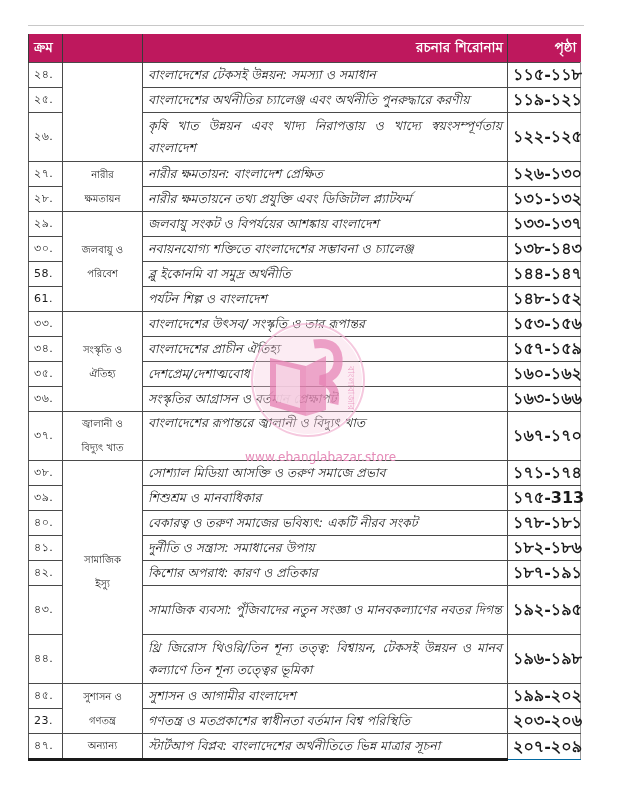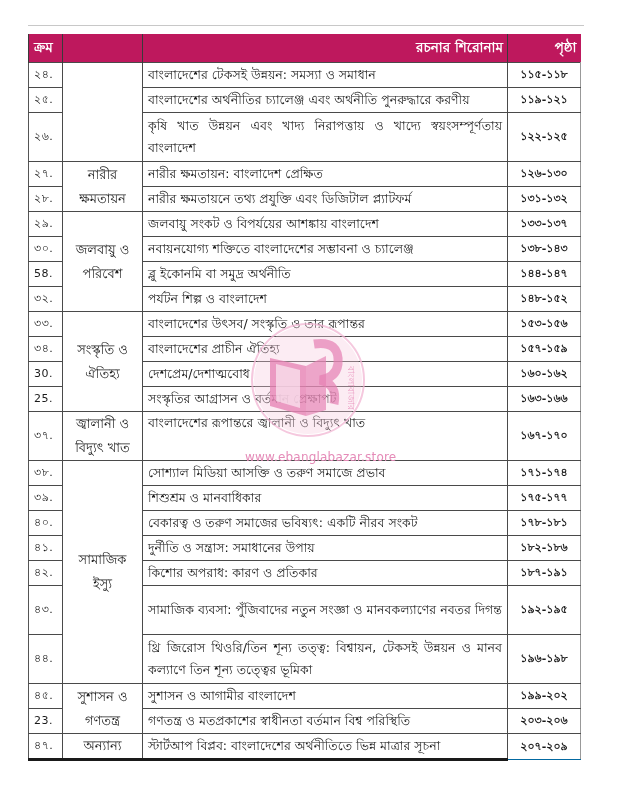--- a/index.html
+++ b/index.html
@@ -60,31 +60,32 @@
   .toc-table tr.row-2 td { height: 48px; }
 
   td.serial {
     text-align: left;
     font-size: 11px;
     letter-spacing: 0.5px;
     border-left: 1.5px solid #555;
   }
   td.category {
     text-align: center;
-    font-size: 13px;
+    font-size: 10px;
     line-height: 24px;
   }
   td.title {
     text-align: left;
     font-size: 12.5px;
+    font-style: italic;
   }
   td.title.justify { text-align: justify; }
   td.page {
     text-align: center;
-    font-size: 11px;
+    font-size: 16px;
     font-weight: bold;
     border-right: 1px solid #999;
   }
   .toc-table tr:last-child td {
     border-bottom: 3px solid #1a1a1a;
   }
   .toc-table tr:last-child td.page {
     border-bottom: 1px solid #0369a1;
   }
 
@@ -181,21 +182,21 @@
       <td class="page">১৩৮-১৪৩</td>
     </tr>
 
     <tr class="row-1">
       <td class="serial">58.</td>
       <td class="title">ব্লু ইকোনমি বা সমুদ্র অর্থনীতি</td>
       <td class="page">১৪৪-১৪৭</td>
     </tr>
 
     <tr class="row-1">
-      <td class="serial">৩২.</td>
+      <td class="serial">61.</td>
       <td class="title">পর্যটন শিল্প ও বাংলাদেশ</td>
       <td class="page">১৪৮-১৫২</td>
     </tr>
 
     <tr class="row-1">
       <td class="serial">৩৩.</td>
       <td class="category" rowspan="4">
         <div>সংস্কৃতি ও</div>
         <div>ঐতিহ্য</div>
       </td>
@@ -203,27 +204,27 @@
       <td class="page">১৫৩-১৫৬</td>
     </tr>
 
     <tr class="row-1">
       <td class="serial">৩৪.</td>
       <td class="title">বাংলাদেশের প্রাচীন ঐতিহ্য</td>
       <td class="page">১৫৭-১৫৯</td>
     </tr>
 
     <tr class="row-1">
-      <td class="serial">30.</td>
+      <td class="serial">৩৫.</td>
       <td class="title">দেশপ্রেম/দেশাত্মবোধ</td>
       <td class="page">১৬০-১৬২</td>
     </tr>
 
     <tr class="row-1">
-      <td class="serial">25.</td>
+      <td class="serial">৩৬.</td>
       <td class="title">সংস্কৃতির আগ্রাসন ও বর্তমান প্রেক্ষাপট</td>
       <td class="page">১৬৩-১৬৬</td>
     </tr>
 
     <tr class="row-2">
       <td class="serial">৩৭.</td>
       <td class="category">
         <div>জ্বালানী ও</div>
         <div>বিদ্যুৎ খাত</div>
       </td>
@@ -237,21 +238,21 @@
         <div>সামাজিক</div>
         <div>ইস্যু</div>
       </td>
       <td class="title">সোশ্যাল মিডিয়া আসক্তি ও তরুণ সমাজে প্রভাব</td>
       <td class="page">১৭১-১৭৪</td>
     </tr>
 
     <tr class="row-1">
       <td class="serial">৩৯.</td>
       <td class="title">শিশুশ্রম ও মানবাধিকার</td>
-      <td class="page">১৭৫-১৭৭</td>
+      <td class="page">১৭৫-313</td>
     </tr>
 
     <tr class="row-1">
       <td class="serial">৪০.</td>
       <td class="title">বেকারত্ব ও তরুণ সমাজের ভবিষ্যৎ: একটি নীরব সংকট</td>
       <td class="page">১৭৮-১৮১</td>
     </tr>
 
     <tr class="row-1">
       <td class="serial">৪১.</td>

